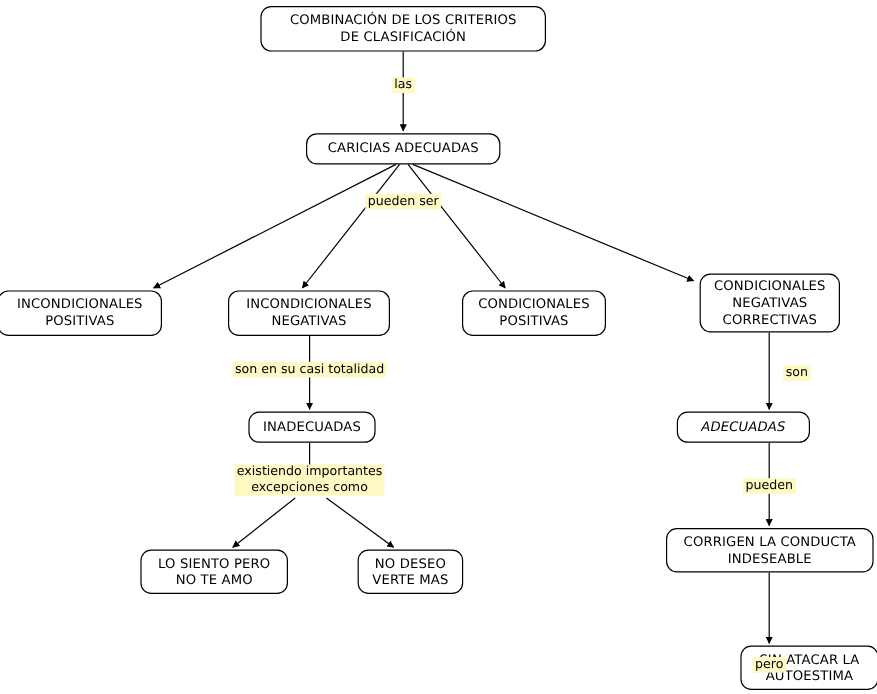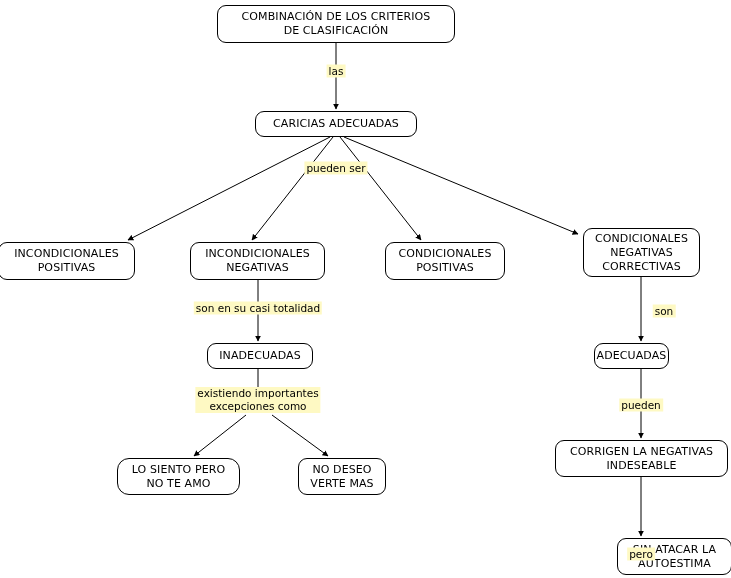--- a/index.html
+++ b/index.html
@@ -85,26 +85,26 @@
       <div class="node" style="left: -2px; top: 242px; width: 137px; height: 38px;">INCONDICIONALES
 POSITIVAS</div>
       <div class="node" style="left: 190px; top: 242px; width: 135px; height: 38px;">INCONDICIONALES
 NEGATIVAS</div>
       <div class="node" style="left: 385px; top: 242px; width: 120px; height: 38px;">CONDICIONALES
 POSITIVAS</div>
       <div class="node" style="left: 583px; top: 228px; width: 117px; height: 49px;">CONDICIONALES
 NEGATIVAS
 CORRECTIVAS</div>
       <div class="node" style="left: 207px; top: 343px; width: 106px; height: 26px;">INADECUADAS</div>
-      <div class="node" style="left: 117px; top: 458px; width: 123px; height: 37px; border-radius: 12px;">LO SIENTO PERO
+      <div class="node" style="left: 117px; top: 458px; width: 123px; height: 37px;">LO SIENTO PERO
 NO TE AMO</div>
       <div class="node" style="left: 298px; top: 458px; width: 88px; height: 37px;">NO DESEO
 VERTE MAS</div>
-      <div class="node" style="left: 594px; top: 343px; width: 75px; height: 26px;">ADECUADAS</div>
-      <div class="node" style="left: 555px; top: 440px; width: 173px; height: 37px;">CORRIGEN LA NEGATIVAS
+      <div class="node" style="left: 564px; top: 343px; width: 111px; height: 26px; font-style: italic;">ADECUADAS</div>
+      <div class="node" style="left: 555px; top: 440px; width: 173px; height: 37px;">CORRIGEN LA CONDUCTA
 INDESEABLE</div>
       <div class="node" style="left: 585px; top: 538px; width: 115px; height: 37px; margin-left: 32px;">SIN ATACAR LA
 AUTOESTIMA</div>
     </div>
   <div id="label-layer">
       <div class="edge-label" style="left: 336px; top: 71px;">las</div>
       <div class="edge-label" style="left: 336px; top: 168px;">pueden ser</div>
       <div class="edge-label" style="left: 258px; top: 308px;">son en su casi totalidad</div>
       <div class="edge-label" style="left: 258px; top: 400px;">existiendo importantes
 excepciones como</div>

